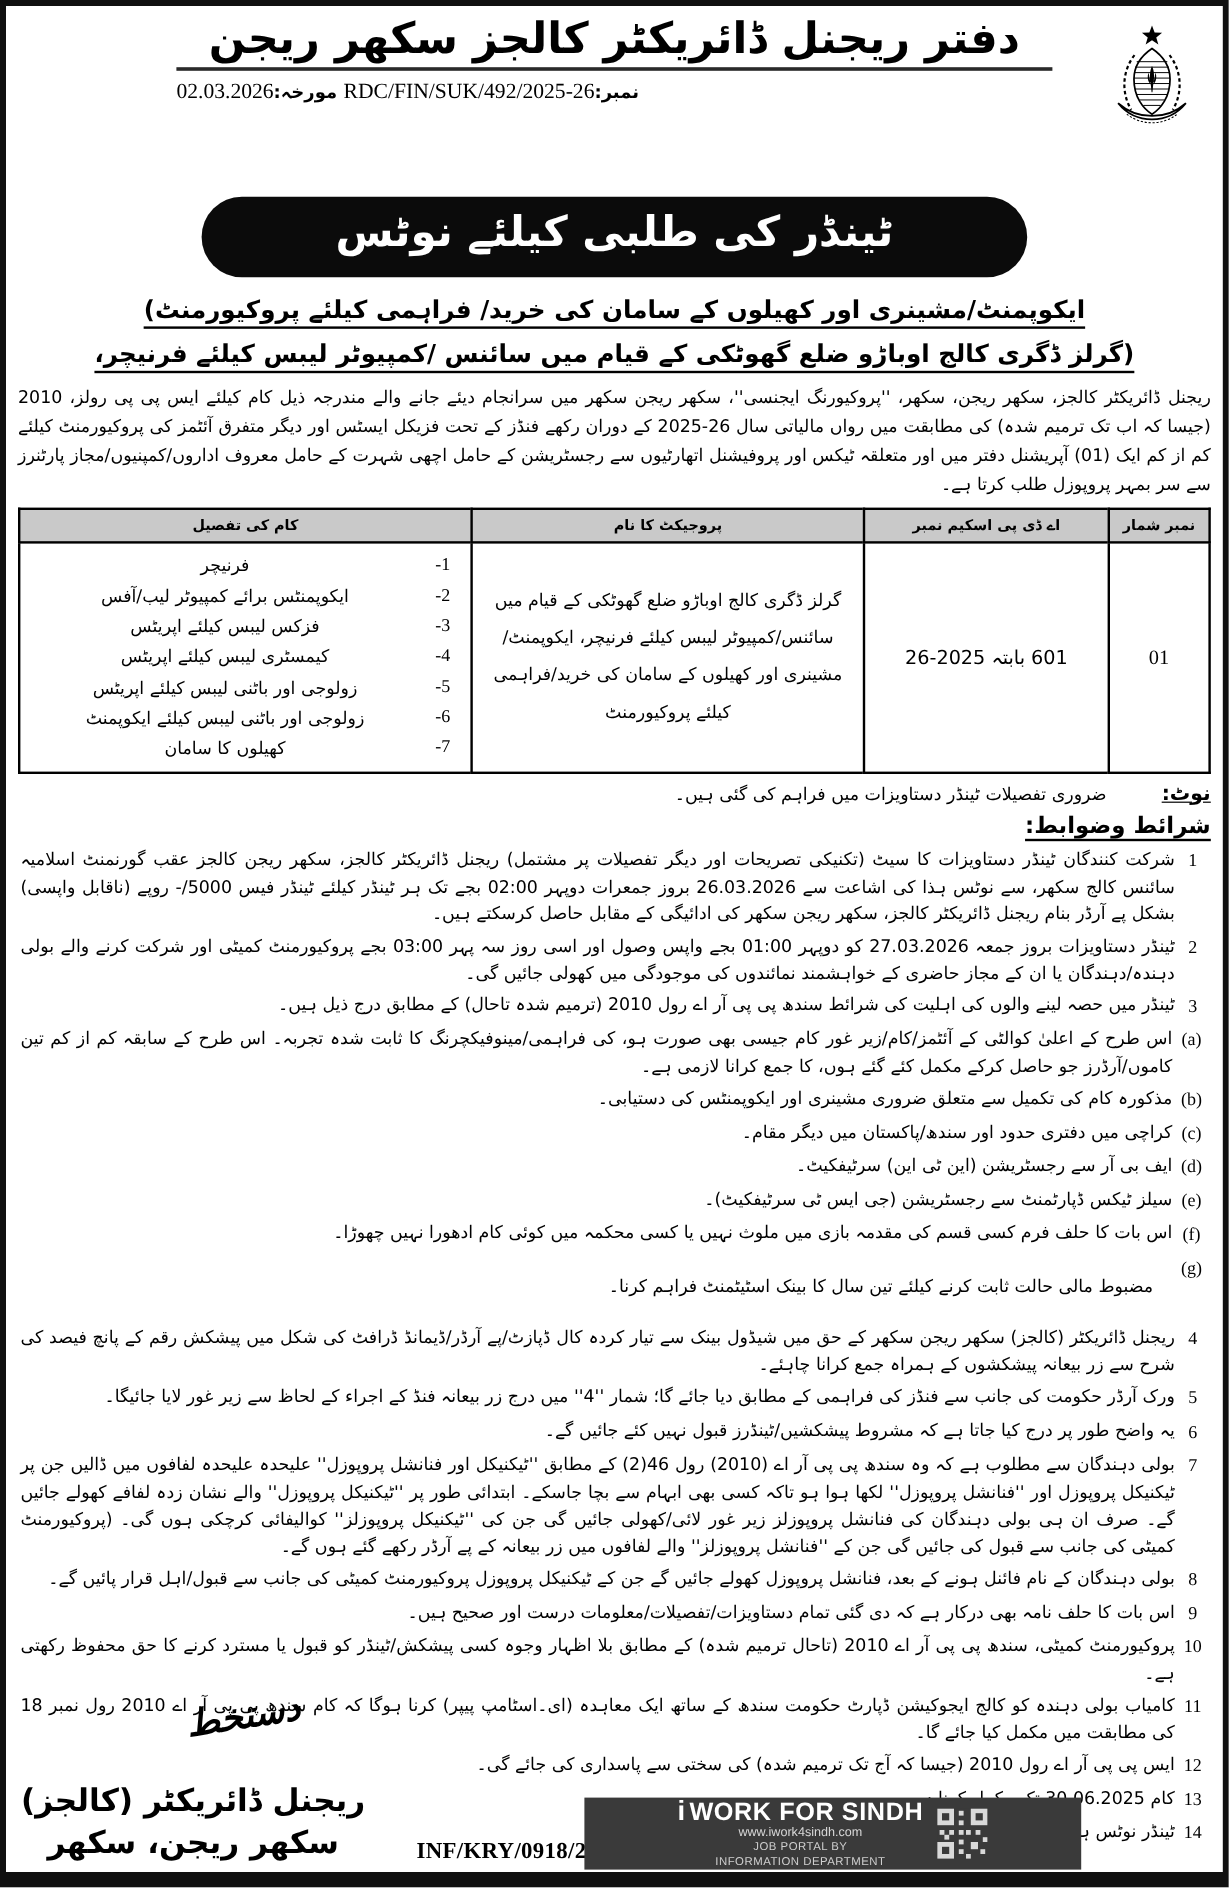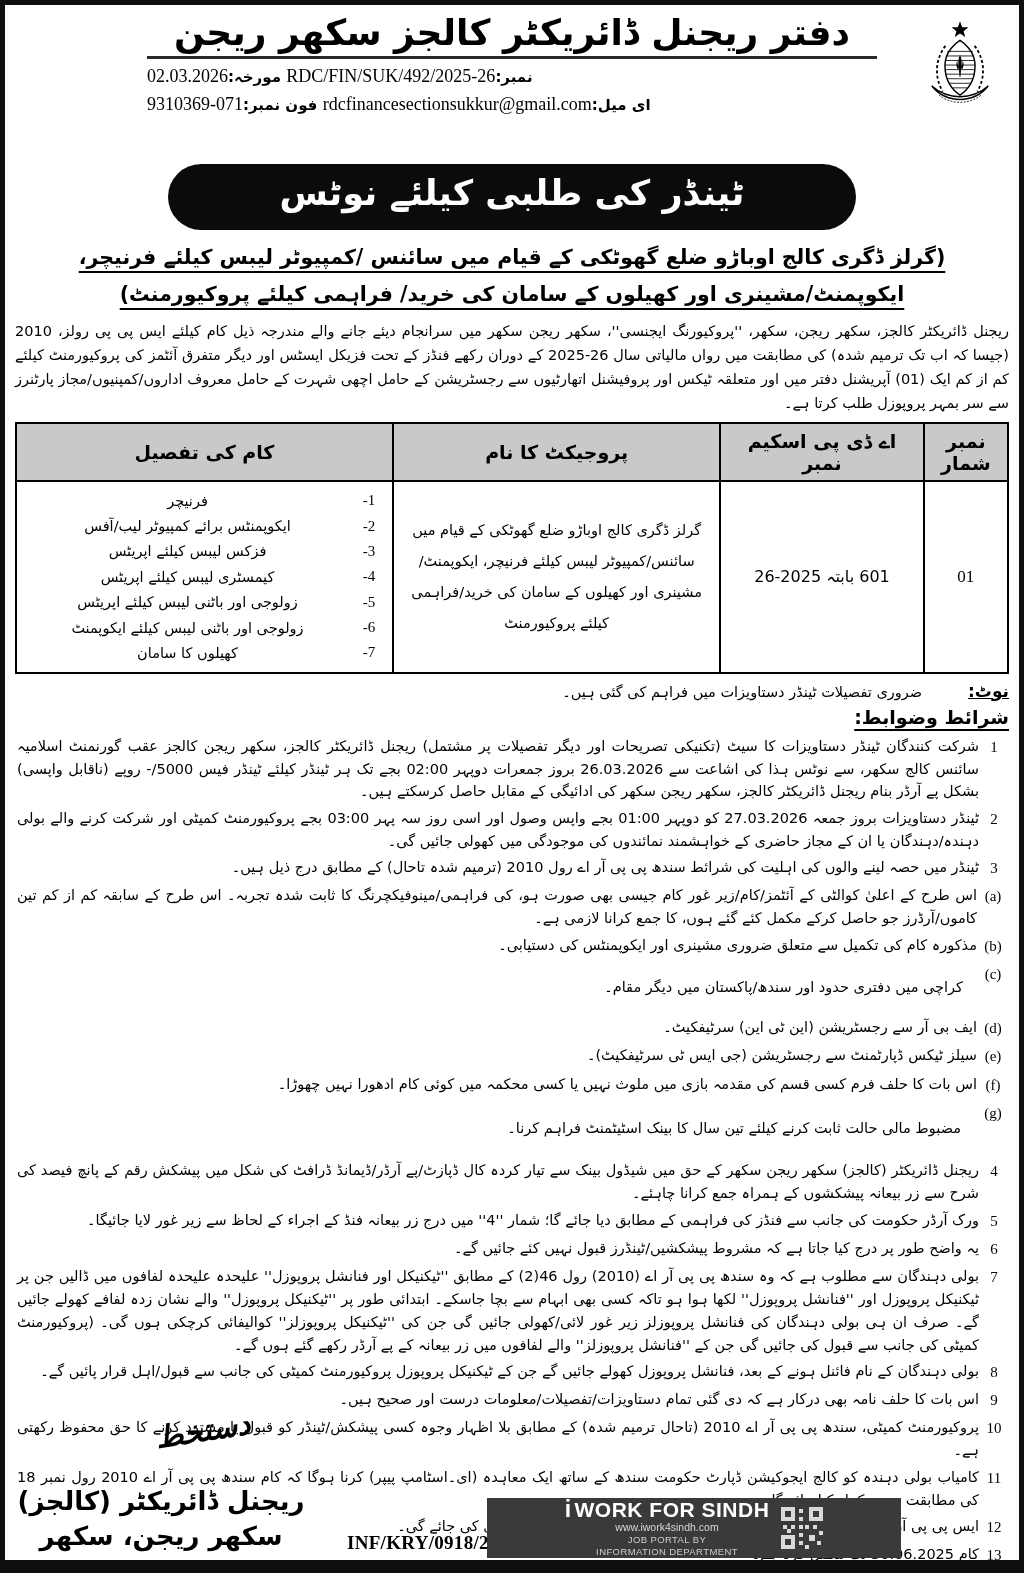--- a/index.html
+++ b/index.html
@@ -27,21 +27,21 @@
   
   .subtitle{direction:rtl;text-align:center;font-weight:bold;font-size:20.5px;line-height:1.8;margin:2px 0 4px;}
   .subtitle span{display:block;text-decoration:underline;text-underline-offset:7px;text-decoration-thickness:2px;}
 
   
   .intro{direction:rtl;text-align:justify;font-size:14.5px;line-height:1.66;margin:6px 0 7px;}
 
   
   table.tender{width:100%;border-collapse:collapse;direction:rtl;border:2px solid #000;}
   table.tender th,table.tender td{border:2px solid #000;vertical-align:middle;}
-  table.tender th{background:#c9c9c9;font-size:19px;font-weight:bold;padding:6px 4px;}
+  table.tender th{background:#c9c9c9;font-size:12px;font-weight:bold;padding:6px 4px;}
   td.c-serial{width:8.5%;text-align:center;font-size:17px;}
   td.c-adp{width:20.5%;text-align:center;font-size:16px;}
   td.c-project{width:33%;text-align:center;font-size:14.5px;line-height:2.15;padding:4px 14px;}
   td.c-details{width:38%;padding:6px 4px;}
   .dlist{list-style:none;margin:0;padding:0;}
   .dlist li{display:flex;align-items:center;font-size:14.5px;padding:4.2px 2px;}
   .dmark{flex:0 0 34px;text-align:center;direction:ltr;font-family:"Liberation Serif","DejaVu Serif",serif;font-size:15px;}
   .dtext{flex:1;text-align:center;}
 
   
@@ -105,32 +105,28 @@
 
     <div class="title-block">
       <span class="title-l1">دفتر ریجنل ڈائریکٹر کالجز سکھر ریجن</span>
       <div class="title-rule"></div>
 
       <div class="refline">
         <span class="lab">نمبر:</span><span class="latin">RDC/FIN/SUK/492/2025-26</span>
         <span class="lab">مورخہ:</span><span class="latin">02.03.2026</span>
       </div>
 
-      <div class="refline">
-        <span class="lab">ای میل:</span><span class="latin">rdcfinancesectionsukkur@gmail.com</span>
-        <span class="lab">فون نمبر:</span><span class="latin">071-9310369</span>
-      </div>
     </div>
   </div>
 
   <div class="banner">ٹینڈر کی طلبی کیلئے نوٹس</div>
 
   <div class="subtitle">
+    <span>ایکوپمنٹ/مشینری اور کھیلوں کے سامان کی خرید/ فراہمی کیلئے پروکیورمنٹ)</span>
     <span>(گرلز ڈگری کالج اوباڑو ضلع گھوٹکی کے قیام میں سائنس /کمپیوٹر لیبس کیلئے فرنیچر،</span>
-    <span>ایکوپمنٹ/مشینری اور کھیلوں کے سامان کی خرید/ فراہمی کیلئے پروکیورمنٹ)</span>
   </div>
 
   <p class="intro">ریجنل ڈائریکٹر کالجز، سکھر ریجن، سکھر، ''پروکیورنگ ایجنسی''، سکھر ریجن سکھر میں سرانجام دیئے جانے والے مندرجہ ذیل کام کیلئے ایس پی پی رولز، 2010 (جیسا کہ اب تک ترمیم شدہ) کی مطابقت میں رواں مالیاتی سال 26-2025 کے دوران رکھے فنڈز کے تحت فزیکل ایسٹس اور دیگر متفرق آئٹمز کی پروکیورمنٹ کیلئے کم از کم ایک (01) آپریشنل دفتر میں اور متعلقہ ٹیکس اور پروفیشنل اتھارٹیوں سے رجسٹریشن کے حامل اچھی شہرت کے حامل معروف اداروں/کمپنیوں/مجاز پارٹنرز سے سر بمہر پروپوزل طلب کرتا ہے۔</p>
 
   <table class="tender">
     <thead>
       <tr>
         <th style="width:8.5%">نمبر شمار</th>
         <th style="width:20.5%">اے ڈی پی اسکیم نمبر</th>
         <th style="width:33%">پروجیکٹ کا نام</th>
@@ -202,21 +198,21 @@
     <div class="trow sub">
         <span class="tn">(a)</span>
         <p class="tt" style="margin:0">اس طرح کے اعلیٰ کوالٹی کے آئٹمز/کام/زیر غور کام جیسی بھی صورت ہو، کی فراہمی/مینوفیکچرنگ کا ثابت شدہ تجربہ۔ اس طرح کے سابقہ کم از کم تین کاموں/آرڈرز جو حاصل کرکے مکمل کئے گئے ہوں، کا جمع کرانا لازمی ہے۔</p>
       </div>
     <div class="trow sub">
         <span class="tn">(b)</span>
         <p class="tt" style="margin:0">مذکورہ کام کی تکمیل سے متعلق ضروری مشینری اور ایکوپمنٹس کی دستیابی۔</p>
       </div>
     <div class="trow sub">
         <span class="tn">(c)</span>
-        <p class="tt" style="margin:14px">کراچی میں دفتری حدود اور سندھ/پاکستان میں دیگر مقام۔</p>
+        <p class="tt" style="margin:0">کراچی میں دفتری حدود اور سندھ/پاکستان میں دیگر مقام۔</p>
       </div>
     <div class="trow sub">
         <span class="tn">(d)</span>
         <p class="tt" style="margin:0">ایف بی آر سے رجسٹریشن (این ٹی این) سرٹیفکیٹ۔</p>
       </div>
     <div class="trow sub">
         <span class="tn">(e)</span>
         <p class="tt" style="margin:0">سیلز ٹیکس ڈپارٹمنٹ سے رجسٹریشن (جی ایس ٹی سرٹیفکیٹ)۔</p>
       </div>
     <div class="trow sub">

